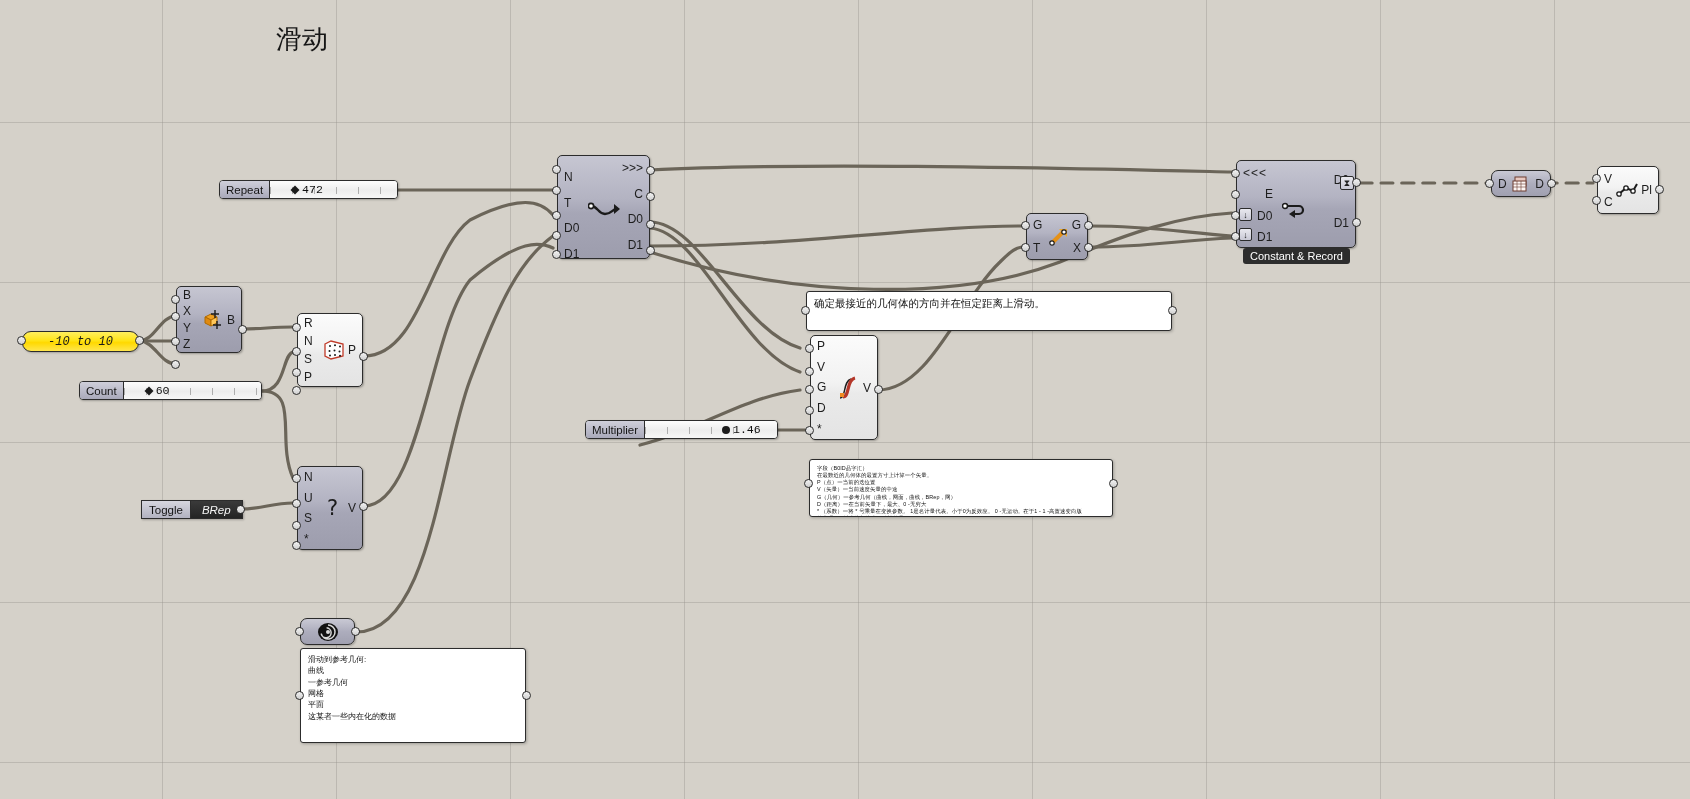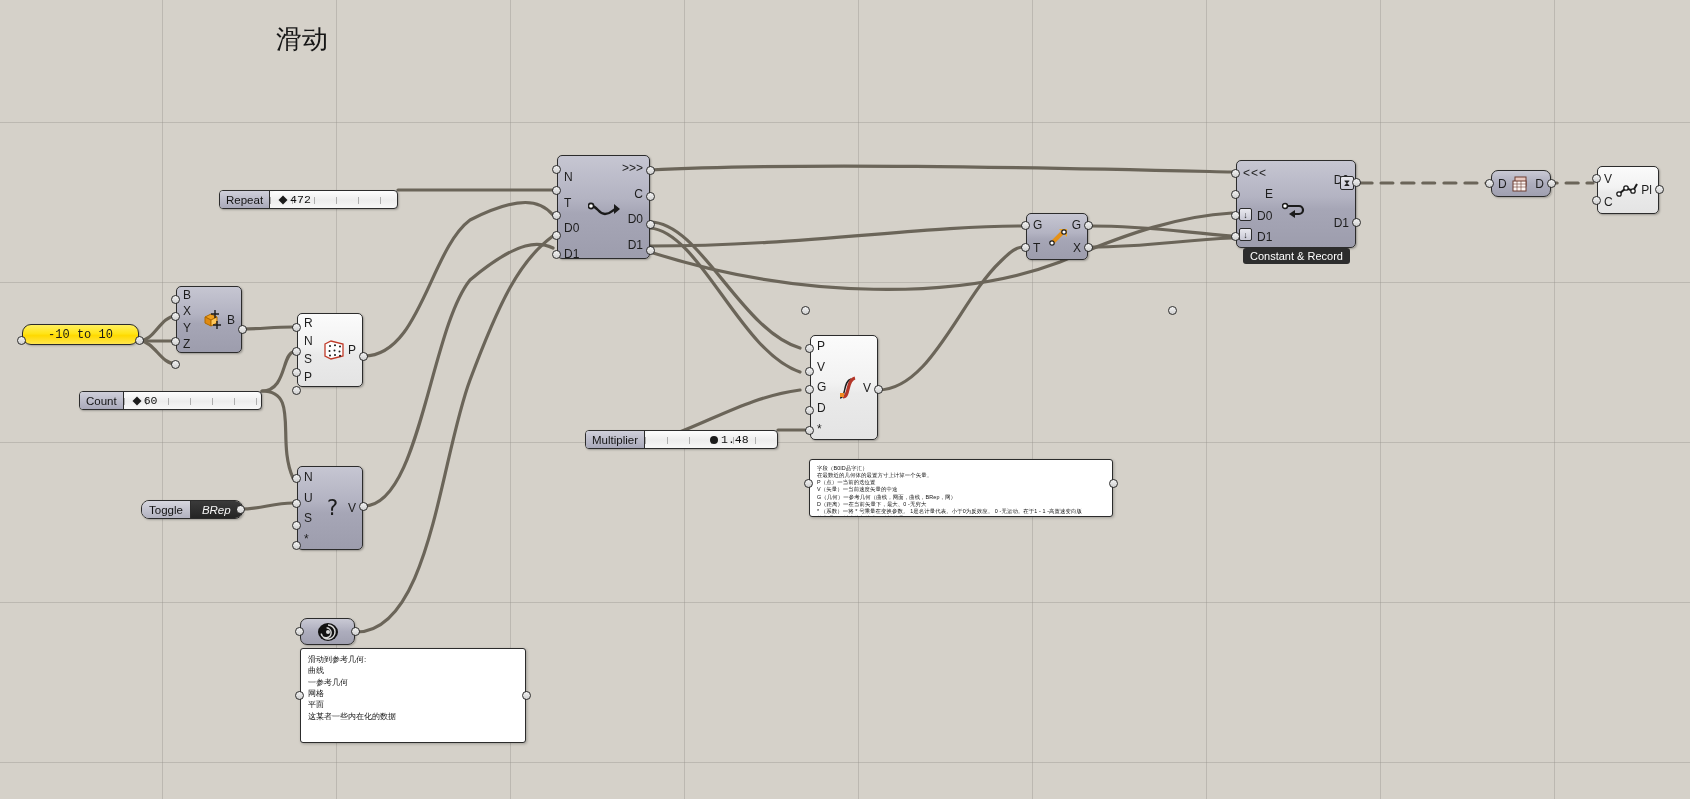--- a/index.html
+++ b/index.html
@@ -48,48 +48,47 @@
     background:linear-gradient(to bottom,#f2f2f2,#d0d0d0);
     border:1px solid #2e2e2e;box-sizing:border-box;
   }
 
   
   .slider{
     position:absolute;display:flex;align-items:stretch;height:19px;
     border:1px solid #2c2c2c;border-radius:4px;box-sizing:border-box;
     box-shadow:1px 1px 2px rgba(0,0,0,.25);overflow:hidden;
     background:#f4f4f4;
-    margin-top:10px;
   }
   .slider .name{
     background:linear-gradient(to bottom,#cfcfda,#a9a9ba);
     color:#141414;font-size:11.5px;display:flex;align-items:center;
     padding:0 6px;border-right:1px solid #2c2c2c;white-space:nowrap;
   }
   .slider .track{
     flex:1;position:relative;
     background:linear-gradient(to bottom,#fdfdfd,#ededed 55%,#f7f7f7);
-    display:flex;align-items:center;padding-left:9px;border-radius:6px;
+    display:flex;align-items:center;padding-left:21px;
   }
   .slider .track .ticks{
     position:absolute;left:0;right:0;top:50%;height:7px;margin-top:-3px;
     background-image:repeating-linear-gradient(to right, rgba(120,120,120,.55) 0 1px, transparent 1px 22px);
   }
   .slider .knob{
     width:8px;height:8px;position:relative;z-index:2;margin-right:3px;flex:0 0 auto;
   }
   .slider .knob.diamond{background:#1c1c1c;transform:rotate(45deg) scale(.8);}
   .slider .knob.round{background:#1c1c1c;border-radius:50%;}
   .slider .val{font-size:11.5px;color:#111;position:relative;z-index:2;
                font-family:"Liberation Mono","DejaVu Sans Mono",monospace;}
 
   
   .toggle{
     position:absolute;display:flex;height:19px;border:1px solid #2c2c2c;
-    border-radius:8px;box-sizing:border-box;overflow:hidden;
+    border-radius:0;box-sizing:border-box;overflow:hidden;
     box-shadow:1px 1px 2px rgba(0,0,0,.25);
   }
   .toggle .name{
     background:linear-gradient(to bottom,#d6d6de,#b2b2c0);
     font-size:11.5px;color:#131313;display:flex;align-items:center;padding:0 7px;
     border-right:1px solid #2c2c2c;
   }
   .toggle .state{
     background:linear-gradient(to bottom,#3a3a3a,#242424);
     color:#f4f4f4;font-size:11.5px;font-style:italic;display:flex;align-items:center;
@@ -200,21 +199,21 @@
     </g>
 
     <g fill="none" stroke="#6b6559" stroke-width="3.2" stroke-linecap="round" stroke-dasharray="12 9">
       <path d="M1360 183 C 1400 183 1420 183 1487 183"></path>
       <path d="M1545 183 C 1570 183 1580 183 1593 183"></path>
     </g>
   </svg>
 
   <div class="title" style="left:276px;top:22px;">滑动</div>
 
-  <div class="ypill" style="left:22px;top:324px;width:117px;">-10 to 10</div>
+  <div class="ypill" style="left:22px;top:331px;width:117px;font-style:italic;">-10 to 10</div>
   <div class="nub" style="left:17px;top:336px;"></div>
   <div class="nub" style="left:135px;top:336px;"></div>
 
   <div class="slider" style="left:219px;top:180px;width:179px;">
     <div class="name">Repeat</div>
     <div class="track">
       <div class="ticks"></div>
       <div class="knob diamond"></div>
       <span class="val">472</span>
     </div>
@@ -227,21 +226,21 @@
       <div class="knob diamond"></div>
       <span class="val">60</span>
     </div>
   </div>
 
   <div class="slider" style="left:585px;top:420px;width:193px;">
     <div class="name">Multiplier</div>
     <div class="track">
       <div class="ticks"></div>
       <div class="knob round" style="margin-left:56px;"></div>
-      <span class="val">1.48</span>
+      <span class="val">1.46</span>
     </div>
   </div>
 
   <div class="toggle" style="left:141px;top:500px;">
     <div class="name">Toggle</div>
     <div class="state">BRep</div>
   </div>
   <div class="nub" style="left:236px;top:505px;"></div>
 
   <div class="comp grey" style="left:176px;top:286px;width:66px;height:67px;">
@@ -481,20 +480,23 @@
       <svg width="22" height="20" viewBox="0 0 22 20">
         <ellipse cx="11" cy="10" rx="10" ry="9" fill="#111"></ellipse>
         <path d="M11 3 a7 7 0 1 1 -6.8 8.6 a5 5 0 1 0 5.4 -5.8" fill="none" stroke="#d8d8d8" stroke-width="1.5"></path>
         <circle cx="11" cy="10" r="2" fill="#d8d8d8"></circle>
       </svg>
     </span>
   </div>
   <div class="nub" style="left:295px;top:627px;"></div>
   <div class="nub" style="left:351px;top:627px;"></div>
 
+  <div class="panel big" style="left:806px;top:291px;width:366px;height:40px;">
+    <div class="body">确定最接近的几何体的方向并在恒定距离上滑动。</div>
+  </div>
   <div class="nub" style="left:801px;top:306px;"></div>
   <div class="nub" style="left:1168px;top:306px;"></div>
 
   <div class="panel tiny" style="left:809px;top:459px;width:304px;height:58px;">
     <div class="body">字段（B0ID品字汇）
 在最数近的几何体的最置方寸上计算一个矢量。
 P（点）一当前的迭位置
 V（矢量）一当前速度矢量的中途
 G（几何）一参考几何（曲线，网面，曲线，BRep，网）
 D（距离）一在当前矢量下，最大、0 -无穷大

